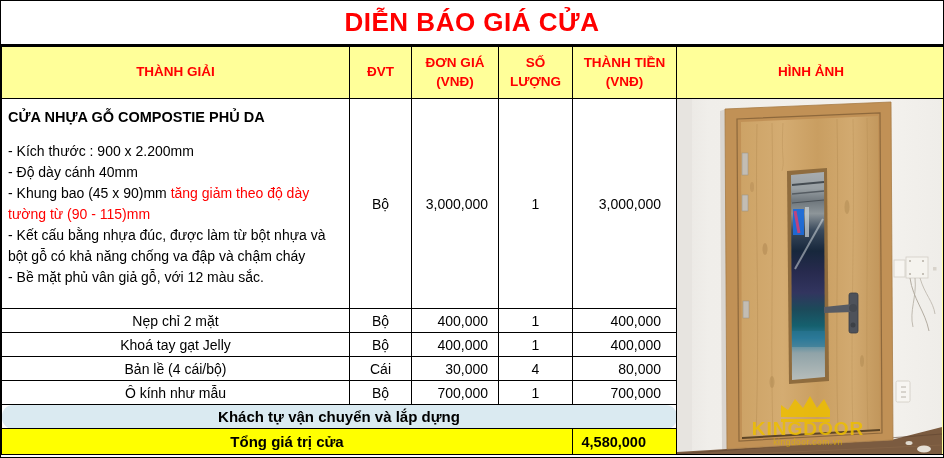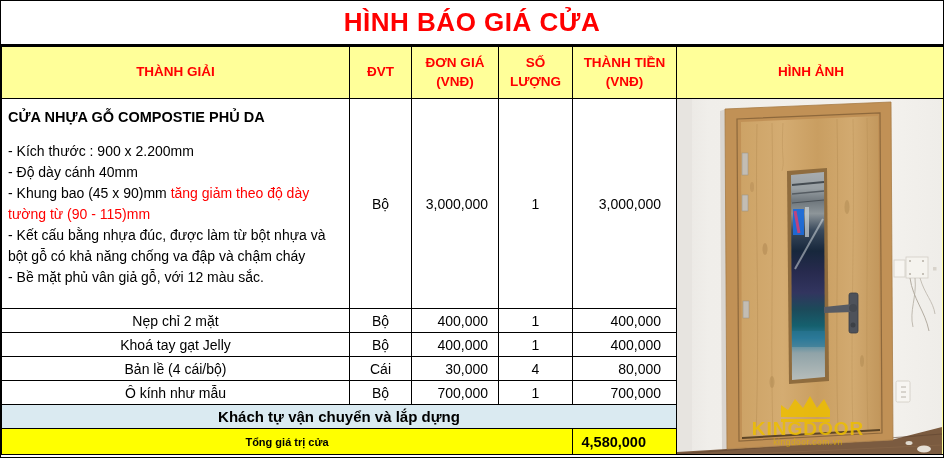--- a/index.html
+++ b/index.html
@@ -41,42 +41,42 @@
   .desc-cell { vertical-align: top; padding: 8px 6px 4px 6px; line-height: 21px; }
   .prod-name { font-weight: bold; font-size: 14.5px; margin-bottom: 13px; }
   .red-note { color: #FF0000; }
   .c { text-align: center; }
   .money { text-align: right; padding-right: 10px; }
   .money2 { text-align: right; padding-right: 15px; }
   tr.item-row { height: 24px; }
   tr.item-row td { font-size: 14px; margin-top: 12px; }
   tr.note-row td {
     background: #DAEAF1; font-weight: bold; font-size: 15px;
-    text-align: center; height: 24px;
+    text-align: center; height: 24px; border-radius: 11px;
   }
   tr.total-row td {
     background: #FFFF00; font-weight: bold;
     height: 26px;
   }
-  td.total-label { text-align: center; font-size: 11px; }
+  td.total-label { text-align: center; font-size: 15px; }
   td.total-amount { text-align: right; padding-right: 30px; font-size: 14.5px; }
   td.img-cell {
     padding: 16px; background: #FFFF99;
     vertical-align: top; position: relative; overflow: hidden;
   }
   .photo-wrap { position: absolute; left: 0; top: 0; width: 265px; height: 358px; }
   .photo-wrap svg { display: block; }
 </style>
 </head>
 <body>
 
 <div class="sheet">
 
   <div class="title-bar">
-    <h1>HÌNH BÁO GIÁ CỬA</h1>
+    <h1>DIỄN BÁO GIÁ CỬA</h1>
   </div>
 
   <table class="quote">
     <colgroup>
       <col style="width:348px">
         <col style="width:62px">
         <col style="width:87px">
       <col style="width:74px">
         <col style="width:104px">
         <col style="width:269px">

